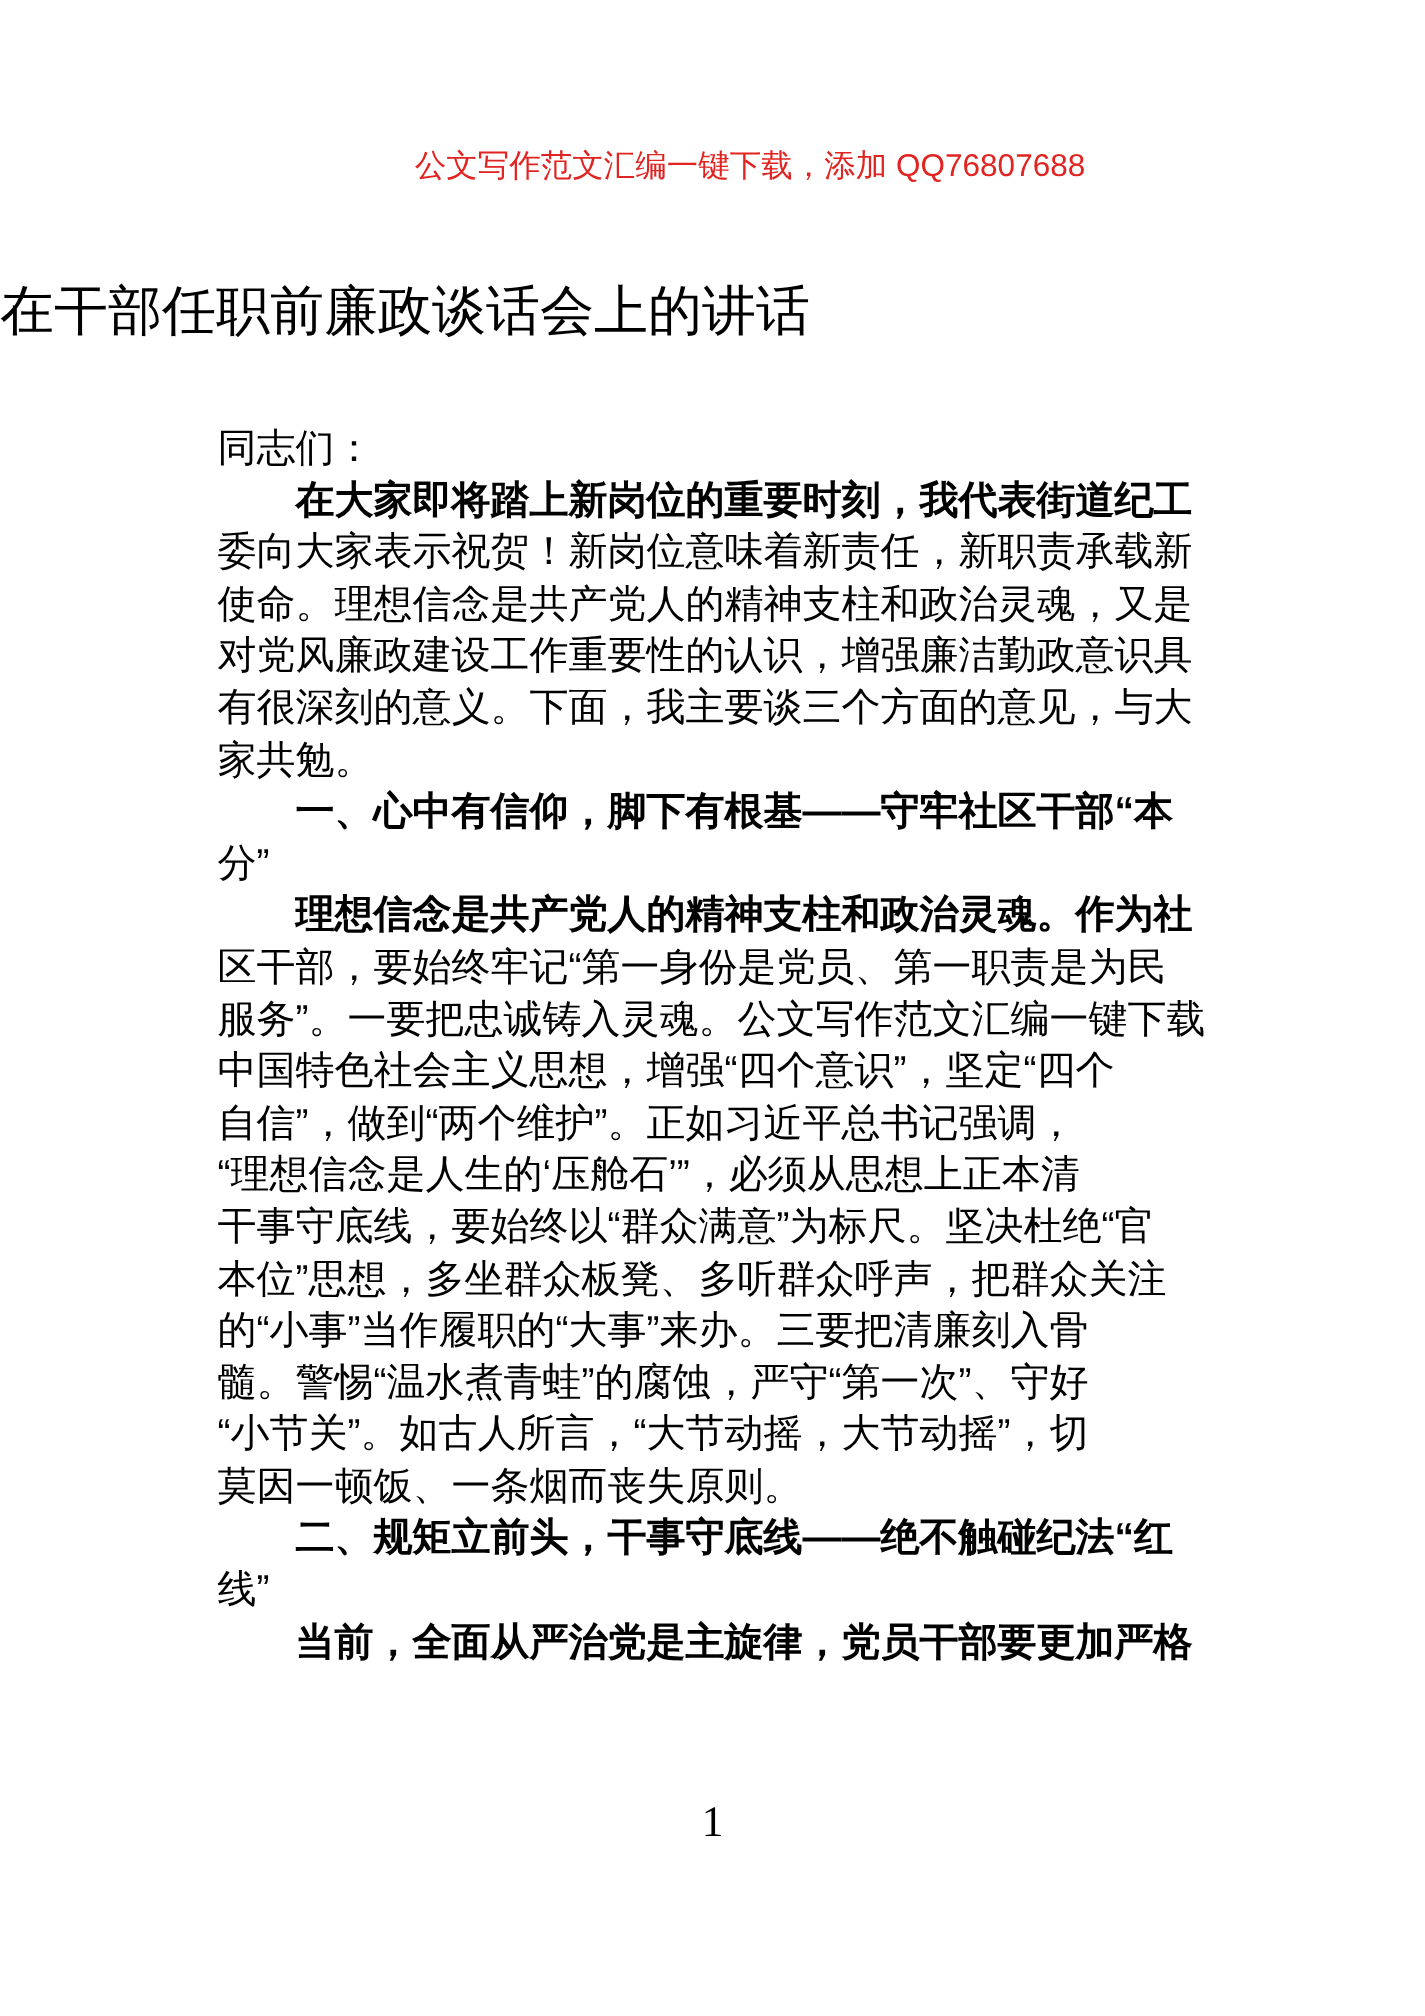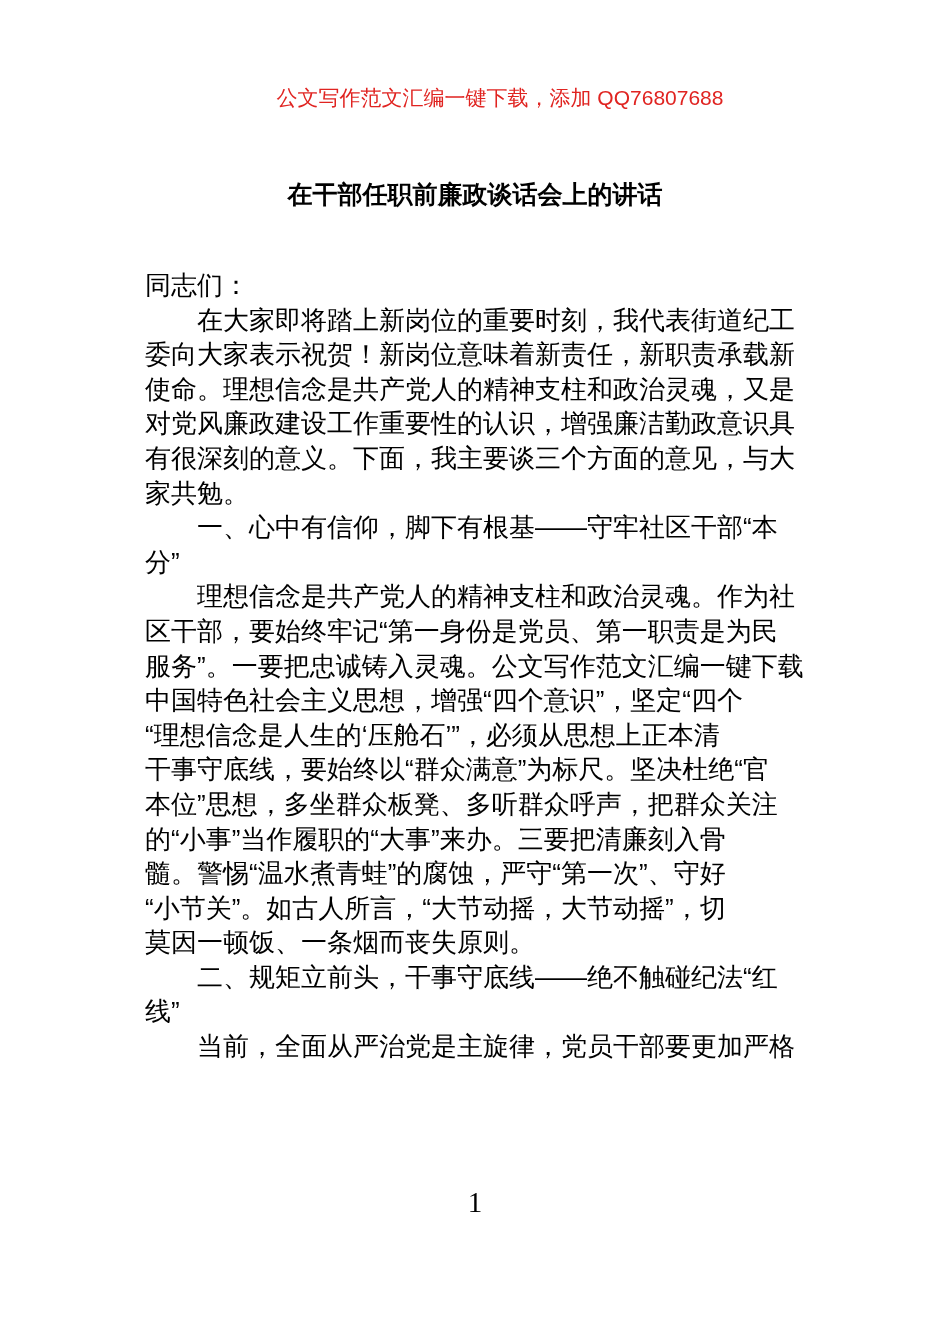--- a/index.html
+++ b/index.html
@@ -1,21 +1,21 @@
 <!DOCTYPE html>
 <html><head>
 <meta charset="utf-8">
 <style>
   * { margin: 0; padding: 0; box-sizing: border-box; }
   html, body { background: #ffffff; }
   .page {
     position: relative;
     width: 950px;
     height: 1316px;
-    margin: 0 auto;
+    margin: 13px auto;
     background: #ffffff;
     overflow: hidden;
     font-family: "Liberation Sans", sans-serif;
     color: #000000;
   }
   .header-note {
     position: absolute;
     top: 84px;
     left: 0;
     width: 100%;
@@ -24,42 +24,41 @@
     font-size: 21px;
     line-height: 28px;
     color: #e02421;
     white-space: nowrap;
   }
   .doc-title {
     position: absolute;
     top: 170px;
     left: 0;
     width: 100%;
-    text-align: center;
-    font-size: 25px;
+    font-size: 36px;
     line-height: 48px;
-    font-weight: 700;
+    font-weight: 400;
     letter-spacing: 0px;
     white-space: nowrap;
   }
   .body-text {
     position: absolute;
     top: 268px;
     left: 145px;
     width: 665px;
     font-size: 26px;
     line-height: 34.6px;
     overflow: hidden;
   }
   .text-line {
     white-space: nowrap;
     height: 34.6px;
     overflow: hidden;
   }
-  .text-line.indent { padding-left: 52px; }
+  .text-line.indent { padding-left: 52px; font-weight: bold; }
   .page-number {
     position: absolute;
     top: 1184px;
     left: 0;
     width: 100%;
     text-align: center;
     font-family: "Liberation Serif", serif;
     font-size: 29px;
     line-height: 36px;
   }
@@ -95,20 +94,21 @@
       <div class="text-line">分”</div>
 
       <div class="text-line indent">理想信念是共产党人的精神支柱和政治灵魂。作为社</div>
 
       <div class="text-line">区干部，要始终牢记“第一身份是党员、第一职责是为民</div>
 
       <div class="text-line">服务”。一要把忠诚铸入灵魂。公文写作范文汇编一键下载</div>
 
       <div class="text-line">中国特色社会主义思想，增强“四个意识”，坚定“四个</div>
 
+      <div class="text-line">自信”，做到“两个维护”。正如习近平总书记强调，</div>
 
       <div class="text-line">“理想信念是人生的‘压舱石’”，必须从思想上正本清</div>
 
 
       <div class="text-line">干事守底线，要始终以“群众满意”为标尺。坚决杜绝“官</div>
 
       <div class="text-line">本位”思想，多坐群众板凳、多听群众呼声，把群众关注</div>
 
       <div class="text-line">的“小事”当作履职的“大事”来办。三要把清廉刻入骨</div>
 

